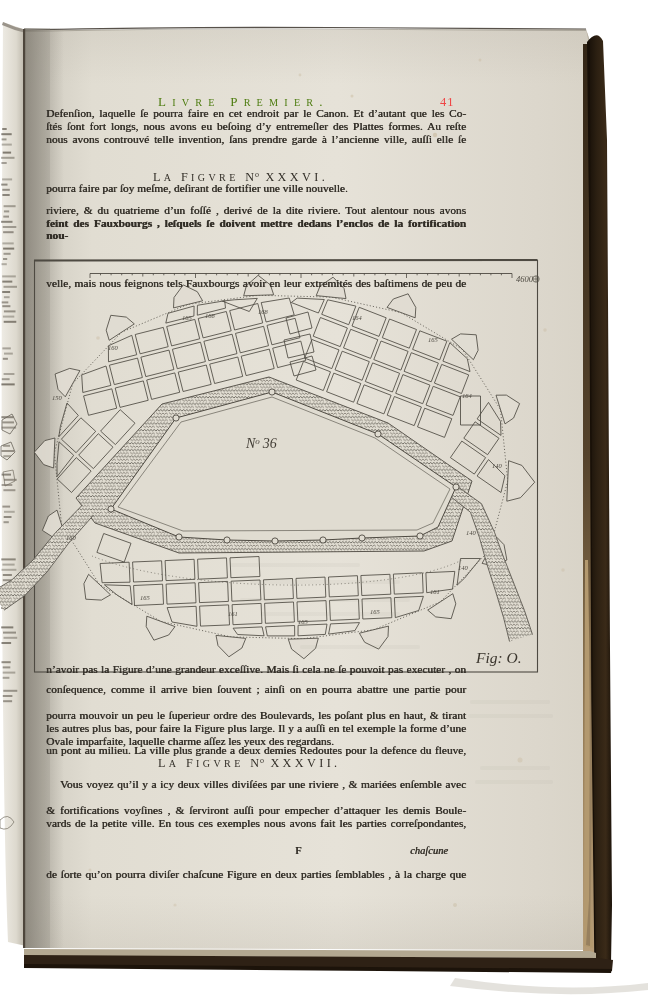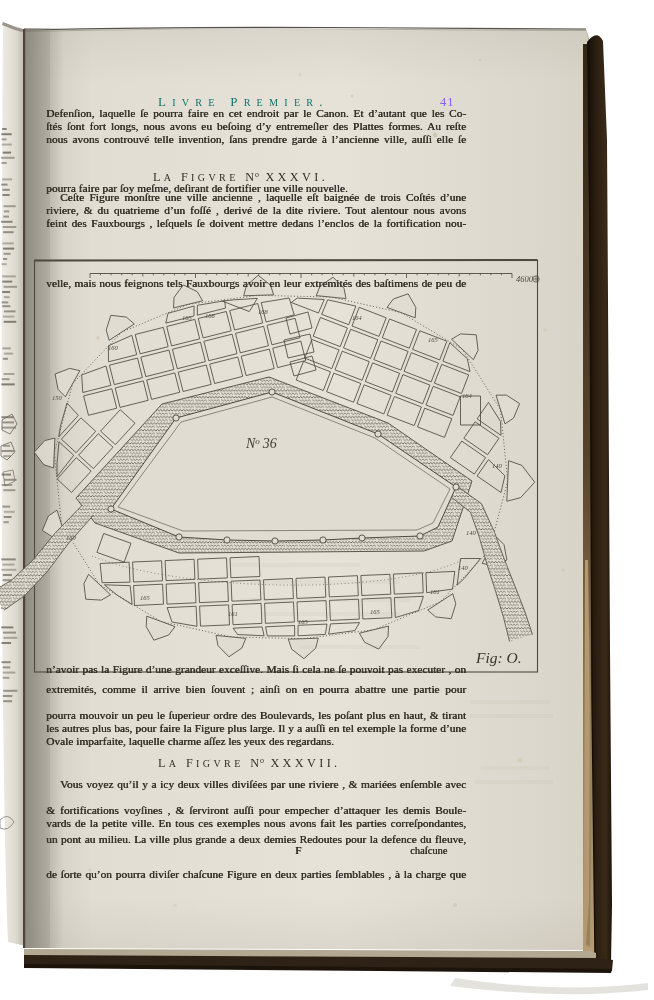--- a/index.html
+++ b/index.html
@@ -2,24 +2,24 @@
 <html><head><meta charset="utf-8">
 <style>
 html,body{margin:0;padding:0;background:#fff;}
 #stage{position:relative;width:654px;height:1000px;overflow:hidden;background:#fff;
   font-family:"Liberation Serif",serif;}
 #stage svg{position:absolute;left:0;top:0;}
 .line{position:absolute;left:46px;width:420px;font-size:11.4px;color:#332f28;
   white-space:normal;line-height:12px;text-shadow:0.45px 0 0 #332f28;}
 .just{text-align:justify;}
 .just::after{content:"";display:inline-block;width:100%;}
-.hdr{position:absolute;top:93.5px;left:158px;letter-spacing:6.2px;font-size:13px;color:#0f766e;}
+.hdr{position:absolute;top:93.5px;left:158px;letter-spacing:6.2px;font-size:13px;color:#4d7c0f;}
 .hs{font-size:10.2px;}
 .hdr,.fh{white-space:nowrap;}
-.pno{position:absolute;top:94.5px;left:440px;font-size:12.5px;letter-spacing:1px;color:#8b5cf6;}
+.pno{position:absolute;top:94.5px;left:440px;font-size:12.5px;letter-spacing:1px;color:#ef4444;}
 .fh{position:absolute;font-size:12.2px;letter-spacing:3.4px;color:#332f28;text-align:right;}
 .hs2{font-size:10px;}
 .ns{letter-spacing:1px;}
 .sup{font-size:8px;vertical-align:4px;letter-spacing:0;}
 </style></head>
 <body>
 <div id="stage">
 <svg width="654" height="1000" viewBox="0 0 654 1000">
 <defs>
 <linearGradient id="paperg" x1="0" y1="0" x2="1" y2="0">
@@ -421,34 +421,33 @@
 
 <div class="pno">41</div>
 
 <div class="line just" style="top:107.0px;">Defenſion, laquelle ſe pourra faire en cet endroit par le Canon.  Et d’autant que les Co-</div>
 <div class="line just" style="top:120.1px;">ſtés ſont fort longs, nous avons eu beſoing d’y entremeſler des Plattes formes.  Au reſte</div>
 <div class="line just" style="top:133.2px;">nous avons controuvé telle invention, ſans prendre garde à l’ancienne ville, auſſi elle ſe</div>
 <div class="line" style="top:146.3px;margin-top:36px;">pourra faire par ſoy meſme, deſirant de fortifier une ville nouvelle.</div>
 
 <div class="fh" style="top:170px;left:153px;">L<span class="hs2">A</span> F<span class="hs2">IGVRE</span> <span class="ns">N<span class="sup">o</span></span> XXXVI.</div>
 
-<div class="line just" style="top:190.5px;text-indent:14px;">Ceſte Figure monſtre une ville ancienne , laquelle eſt baignée de trois Coſtés d’une</div>
 <div class="line just" style="top:203.6px;">riviere, &amp; du quatrieme d’un foſſé , derivé de la dite riviere.  Tout alentour nous avons</div>
-<div class="line just" style="top:216.7px;">feint des Fauxbourgs , leſquels ſe doivent mettre dedans l’enclos de la fortification nou-</div>
+<div class="line just" style="top:216.7px;font-weight:bold;">feint des Fauxbourgs , leſquels ſe doivent mettre dedans l’enclos de la fortification nou-</div>
 <div class="line just" style="top:229px;margin-top:48px;">velle, mais nous feignons tels Fauxbourgs avoir en leur extremités des baſtimens de peu de</div>
 
-<div class="line just" style="top:683.0px;">extremités, comme il arrive bien ſouvent ;  ainſi on en pourra abattre une partie pour</div>
+<div class="line just" style="top:683.0px;">conſequence, comme il arrive bien ſouvent ;  ainſi on en pourra abattre une partie pour</div>
 <div class="line just" style="top:663px;">n’avoir pas la Figure d’une grandeur exceſſive.  Mais ſi cela ne ſe pouvoit pas executer , on</div>
 <div class="line just" style="top:709.1px;">pourra mouvoir un peu le ſuperieur ordre des Boulevards, les poſant plus en haut, &amp; tirant</div>
 <div class="line just" style="top:722.15px;">les autres plus bas, pour faire la Figure plus large.  Il y a auſſi en tel exemple  la forme d’une</div>
 <div class="line" style="top:735.2px;">Ovale imparfaite, laquelle charme aſſez les yeux des regardans.</div>
 
 <div class="fh" style="top:756px;left:158px;">L<span class="hs2">A</span> F<span class="hs2">IGVRE</span> <span class="ns">N<span class="sup">o</span></span> XXXVII.</div>
 
 <div class="line just" style="top:777.5px;text-indent:14px;">Vous voyez qu’il y a icy deux villes diviſées par une riviere ,  &amp; mariées enſemble avec</div>
-<div class="line just" style="top:833px;">un pont au milieu.  La ville plus grande a deux demies Redoutes pour la defence du fleuve,</div>
+<div class="line just" style="top:744px;">un pont au milieu.  La ville plus grande a deux demies Redoutes pour la defence du fleuve,</div>
 <div class="line just" style="top:803.6px;">&amp; fortifications voyſines ,  &amp; ſerviront auſſi pour empecher d’attaquer les demis Boule-</div>
 <div class="line just" style="top:816.65px;">vards de la petite ville.  En tous ces exemples nous avons fait  les parties correſpondantes,</div>
 <div class="line just" style="top:868px;">de ſorte qu’on pourra diviſer chaſcune Figure en deux parties ſemblables ,  à la  charge que</div>
 
 <div class="line" style="top:844px;left:295px;width:auto;">F</div>
 
-<div class="line" style="top:845px;left:410px;width:auto;font-size:10.5px;">chaſcune</div>
+<div class="line" style="top:845px;left:410px;width:auto;font-size:10.5px;font-style:italic;">chaſcune</div>
 </div>
 </body></html>

